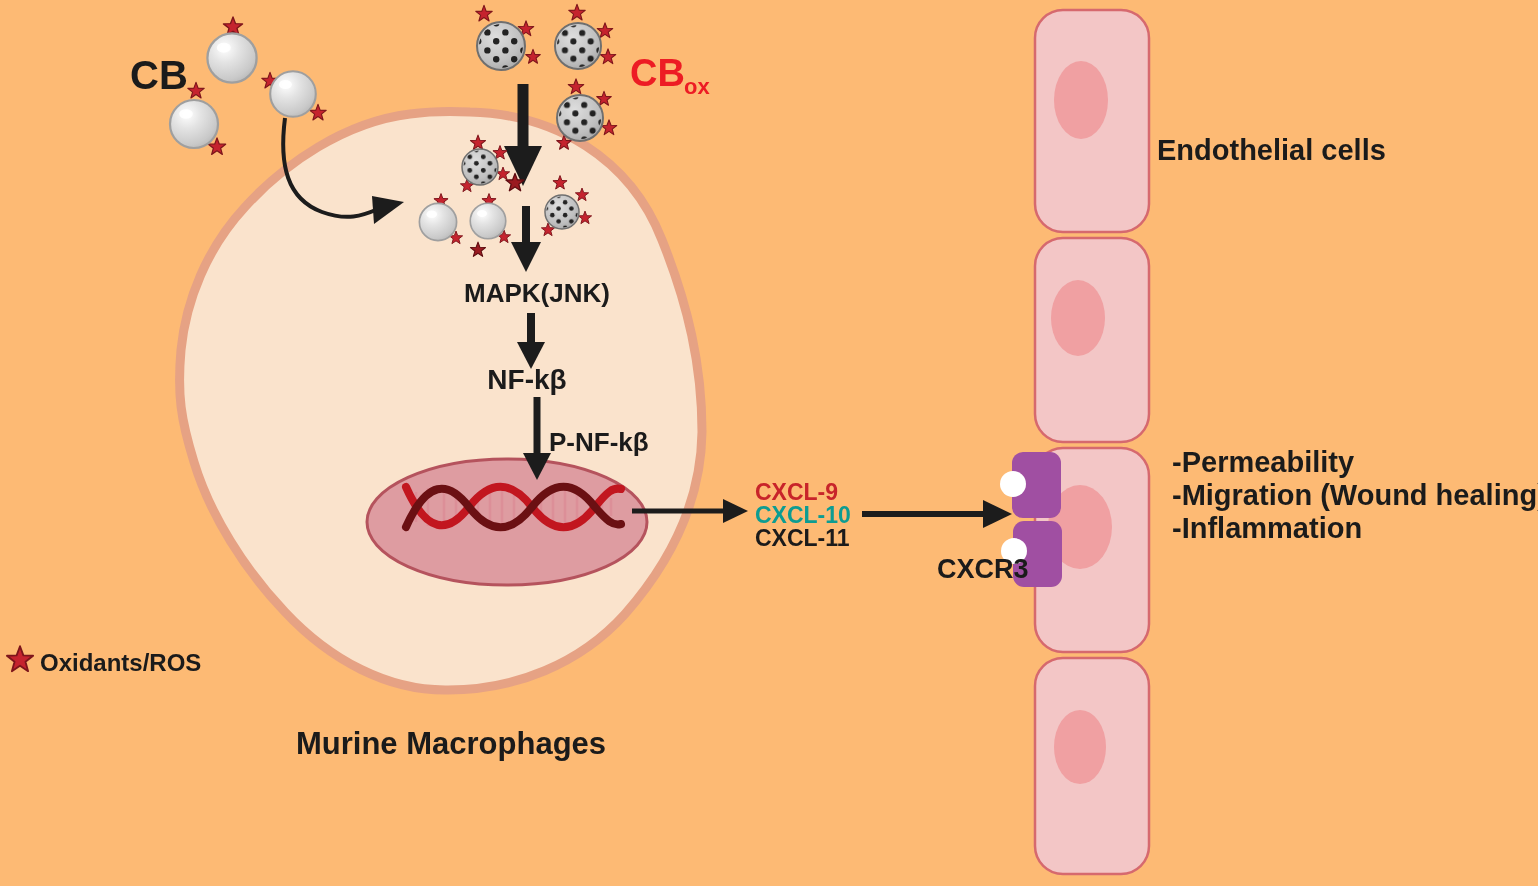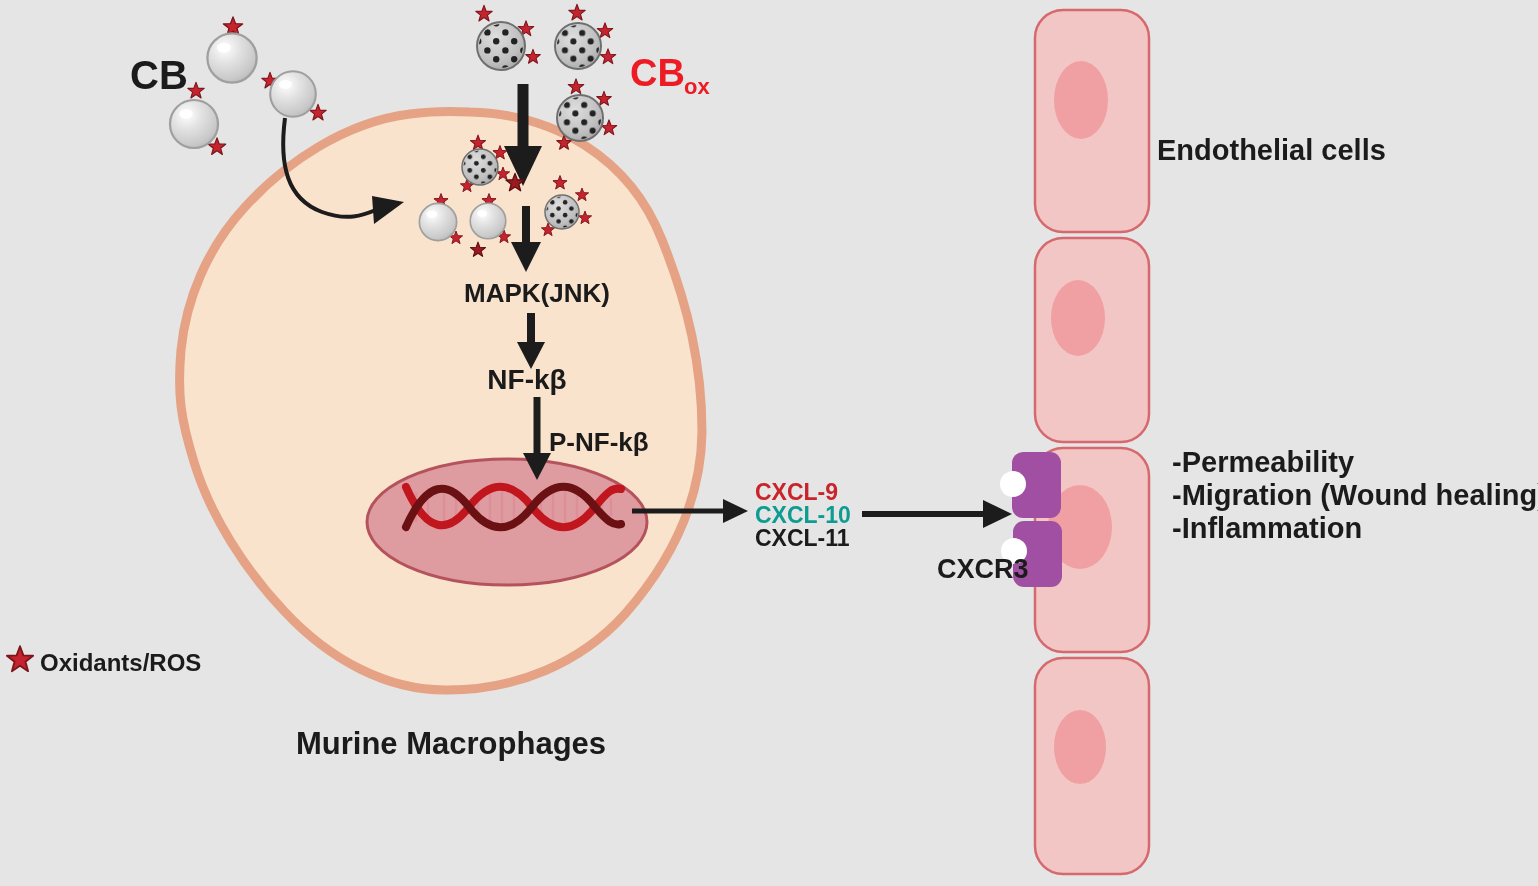--- a/index.html
+++ b/index.html
@@ -1,16 +1,16 @@
 <!DOCTYPE html>
 <html><head>
 <meta charset="utf-8">
 <style>
   html,body{margin:0;padding:0;background:#ffffff;}
-  .stage{position:relative;width:1538px;height:886px;background:#e5e5e5;overflow:hidden;
+  .stage{position:relative;width:1538px;height:886px;background:#fdba74;overflow:hidden;
          font-family:"Liberation Sans", sans-serif;}
   svg text{font-family:"Liberation Sans", sans-serif;font-weight:bold;}
   .lbl-black{fill:#1b1b1b;}
 </style>
 </head>
 <body>
 
 <div class="stage">
 <svg width="1538" height="886" viewBox="0 0 1538 886">
   <defs>

